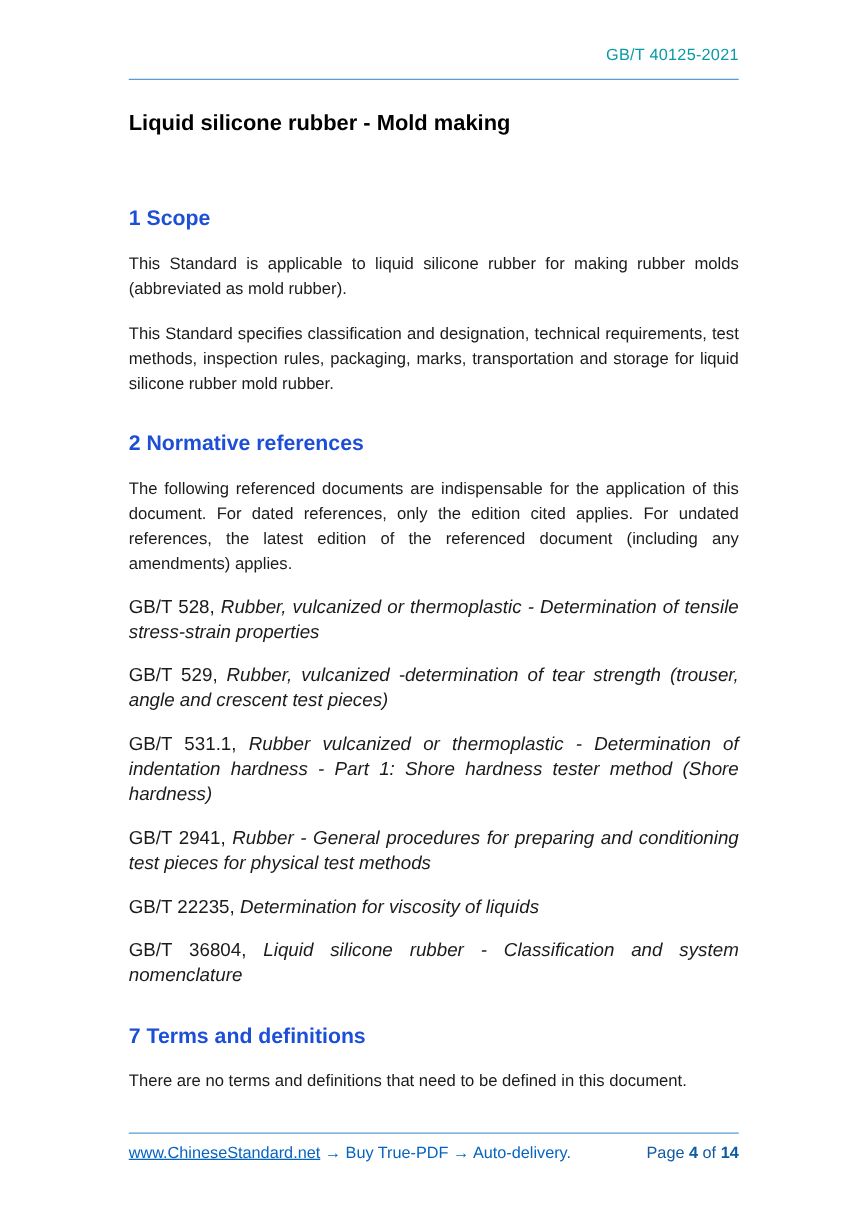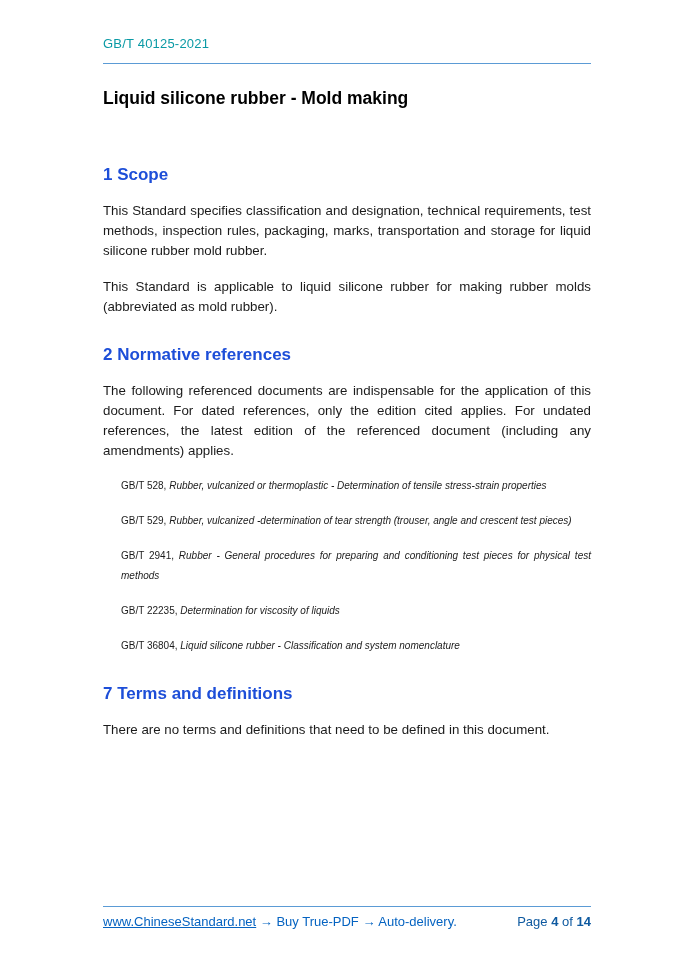--- a/index.html
+++ b/index.html
@@ -13,21 +13,21 @@
     width: 693px;
     height: 980px;
     background: #ffffff;
     padding: 36px 102px 0 103px;
     overflow: hidden;
     color: #1b1b1b;
   }
 
   
   .doc-header {
-    text-align: left;
+    text-align: right;
     font-size: 13px;
     letter-spacing: 0.2px;
     color: #0a9aa5;
   }
   .header-rule {
     margin-top: 12px;
     border-top: 1px solid #5b9bd5;
     height: 0;
   }
 
@@ -52,22 +52,21 @@
   .para {
     margin-top: 16px;
     font-size: 13.3px;
     line-height: 20px;
     text-align: justify;
     color: #1b1b1b;
   }
 
   .reference {
     margin-top: 15px;
-    margin-left: 18px;
-    font-size: 10px;
+    font-size: 15px;
     line-height: 20px;
     text-align: justify;
     color: #1b1b1b;
   }
   .ref-code { font-style: normal; }
   .ref-title { font-style: italic; }
 
   
   .footer {
     position: absolute;
@@ -105,33 +104,37 @@
 <div class="page">
 
   <div class="doc-header">
     <span>GB/T 40125-2021</span>
   </div>
   <div class="header-rule"></div>
 
   <h1 class="doc-title">Liquid silicone rubber - Mold making</h1>
 
   <h2 class="section-heading h-scope">1 Scope</h2>
+  <p class="para">This Standard is applicable to liquid silicone rubber for making rubber molds (abbreviated as mold rubber).</p>
   <p class="para">This Standard specifies classification and designation, technical requirements, test methods, inspection rules, packaging, marks, transportation and storage for liquid silicone rubber mold rubber.</p>
-  <p class="para">This Standard is applicable to liquid silicone rubber for making rubber molds (abbreviated as mold rubber).</p>
 
   <h2 class="section-heading">2 Normative references</h2>
   <p class="para">The following referenced documents are indispensable for the application of this document. For dated references, only the edition cited applies. For undated references, the latest edition of the referenced document (including any amendments) applies.</p>
 
   <p class="reference">
     <span class="ref-code">GB/T 528,</span>
     <span class="ref-title">Rubber, vulcanized or thermoplastic - Determination of tensile stress-strain properties</span>
   </p>
   <p class="reference">
     <span class="ref-code">GB/T 529,</span>
     <span class="ref-title">Rubber, vulcanized -determination of tear strength (trouser, angle and crescent test pieces)</span>
+  </p>
+  <p class="reference">
+    <span class="ref-code">GB/T 531.1,</span>
+    <span class="ref-title">Rubber vulcanized or thermoplastic - Determination of indentation hardness - Part 1: Shore hardness tester method (Shore hardness)</span>
   </p>
   <p class="reference">
     <span class="ref-code">GB/T 2941,</span>
     <span class="ref-title">Rubber - General procedures for preparing and conditioning test pieces for physical test methods</span>
   </p>
   <p class="reference">
     <span class="ref-code">GB/T 22235,</span>
     <span class="ref-title">Determination for viscosity of liquids</span>
   </p>
   <p class="reference">

